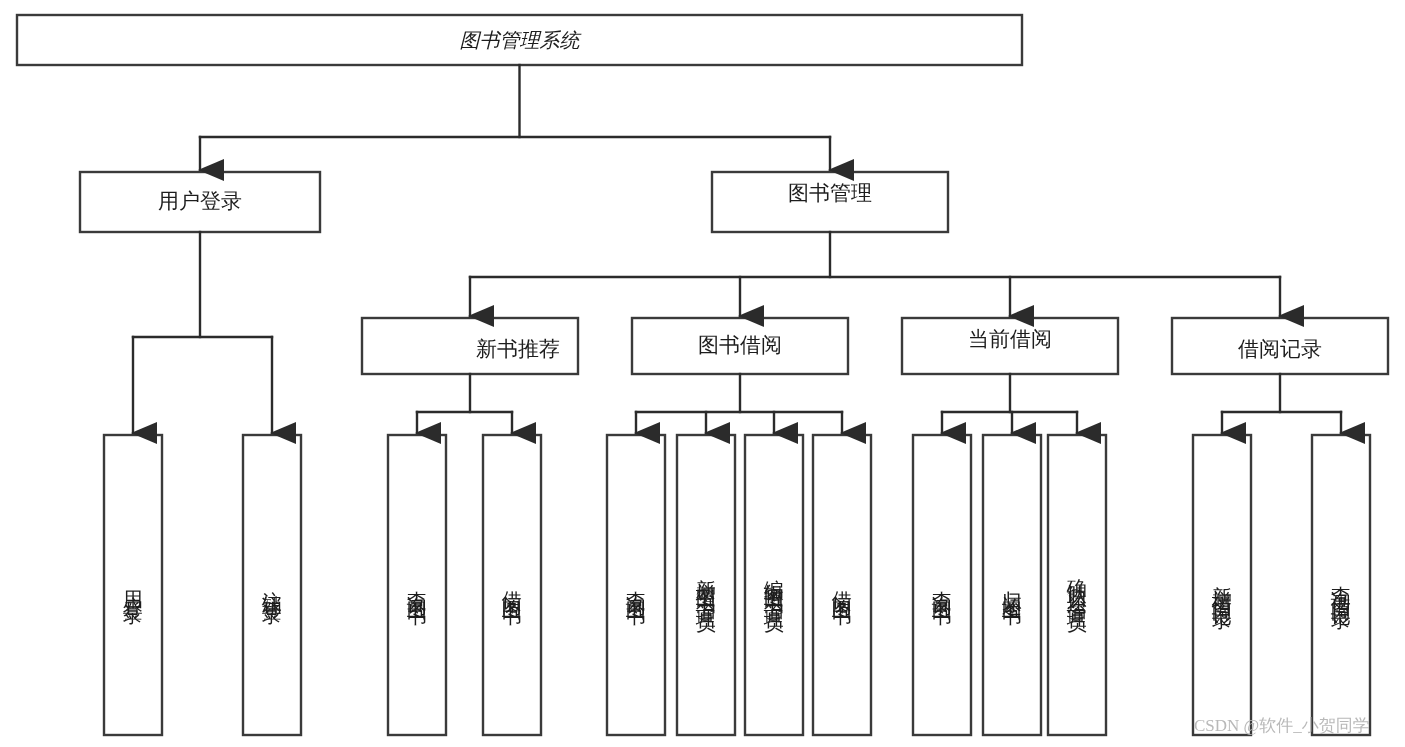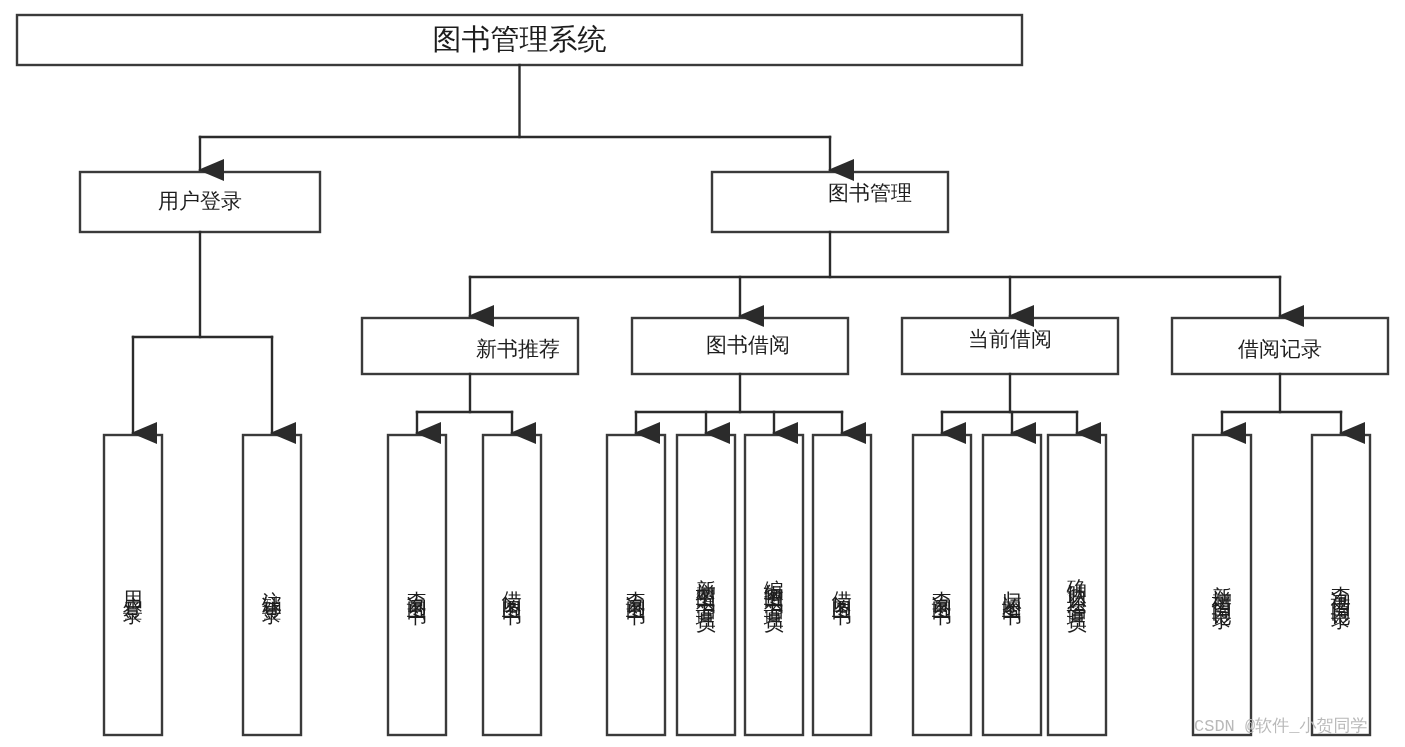--- a/index.html
+++ b/index.html
@@ -22,35 +22,35 @@
     position:absolute;
     color:#1d1d1d;
     display:flex;
     align-items:center;
     justify-content:center;
     text-align:center;
     pointer-events:none;
     line-height:1.02;
   }
   .label.h{ font-size:21px; }
-  .label.root{ font-size:29px; }
+  .label.root{ font-size:20px;font-style:italic; }
   .label.v{
     font-size:20px;
     writing-mode:vertical-rl;
     text-orientation:upright;
     letter-spacing:5px;
     white-space:nowrap;
   }
   .watermark{
     position:absolute;
     left:1194px;top:714px;
     font-size:17px;
     color:#b9b9b9;
     white-space:nowrap;
-    font-family:Liberation Mono, monospace;
+    font-family:Liberation Serif, serif;
   }
 </style>
 </head>
 <body>
 
 <div id="diagram-root">
 
   <svg id="tree-svg" viewBox="0 0 1405 747">
     <defs>
       <marker id="arrow" viewBox="0 0 12 12" refX="6" refY="11" markerWidth="11" markerHeight="11" orient="auto-start-reverse">
@@ -112,23 +112,23 @@
         <path d="M 1280 374 L 1280 412" class="conn"></path>
         <path d="M 1222 412 L 1341 412" class="conn"></path>
         <path d="M 1222 412 L 1222 433" class="conn" marker-end="url(#arrow)"></path>
         <path d="M 1341 412 L 1341 433" class="conn" marker-end="url(#arrow)"></path>
       </g>
   </svg>
 
   <div id="labels">
       <div class="label root" style="left: 17px; top: 15px; width: 1005px; height: 50px;">图书管理系统</div>
       <div class="label h" style="left: 80px; top: 172px; width: 240px; height: 60px;">用户登录</div>
-      <div class="label h" style="left: 712px; top: 172px; width: 236px; height: 44px; padding-left: 40px;">图书管理</div>
+      <div class="label h" style="left: 712px; top: 172px; width: 236px; height: 44px;">图书管理</div>
       <div class="label h" style="left: 362px; top: 318px; width: 216px; height: 63px; margin-left: 48px;">新书推荐</div>
-      <div class="label h" style="left: 632px; top: 318px; width: 216px; height: 56px; padding-left: 8px;">图书借阅</div>
+      <div class="label h" style="left: 632px; top: 318px; width: 216px; height: 56px;">图书借阅</div>
       <div class="label h" style="left: 902px; top: 318px; width: 216px; height: 44px;">当前借阅</div>
       <div class="label h" style="left: 1172px; top: 318px; width: 216px; height: 64px;">借阅记录</div>
       <div class="label v" style="left: 104px; top: 435px; width: 58px; height: 300px;">用户登录</div>
       <div class="label v" style="left: 243px; top: 435px; width: 58px; height: 300px;">注销登录</div>
       <div class="label v" style="left: 388px; top: 435px; width: 58px; height: 300px;">查询图书</div>
       <div class="label v" style="left: 483px; top: 435px; width: 58px; height: 300px;">借阅图书</div>
       <div class="label v" style="left: 607px; top: 435px; width: 58px; height: 300px;">查询图书</div>
       <div class="label v" style="left: 677px; top: 435px; width: 58px; height: 300px;">新增图书（管理员）</div>
       <div class="label v" style="left: 745px; top: 435px; width: 58px; height: 300px;">编辑图书（管理员）</div>
       <div class="label v" style="left: 813px; top: 435px; width: 58px; height: 300px;">借阅图书</div>

